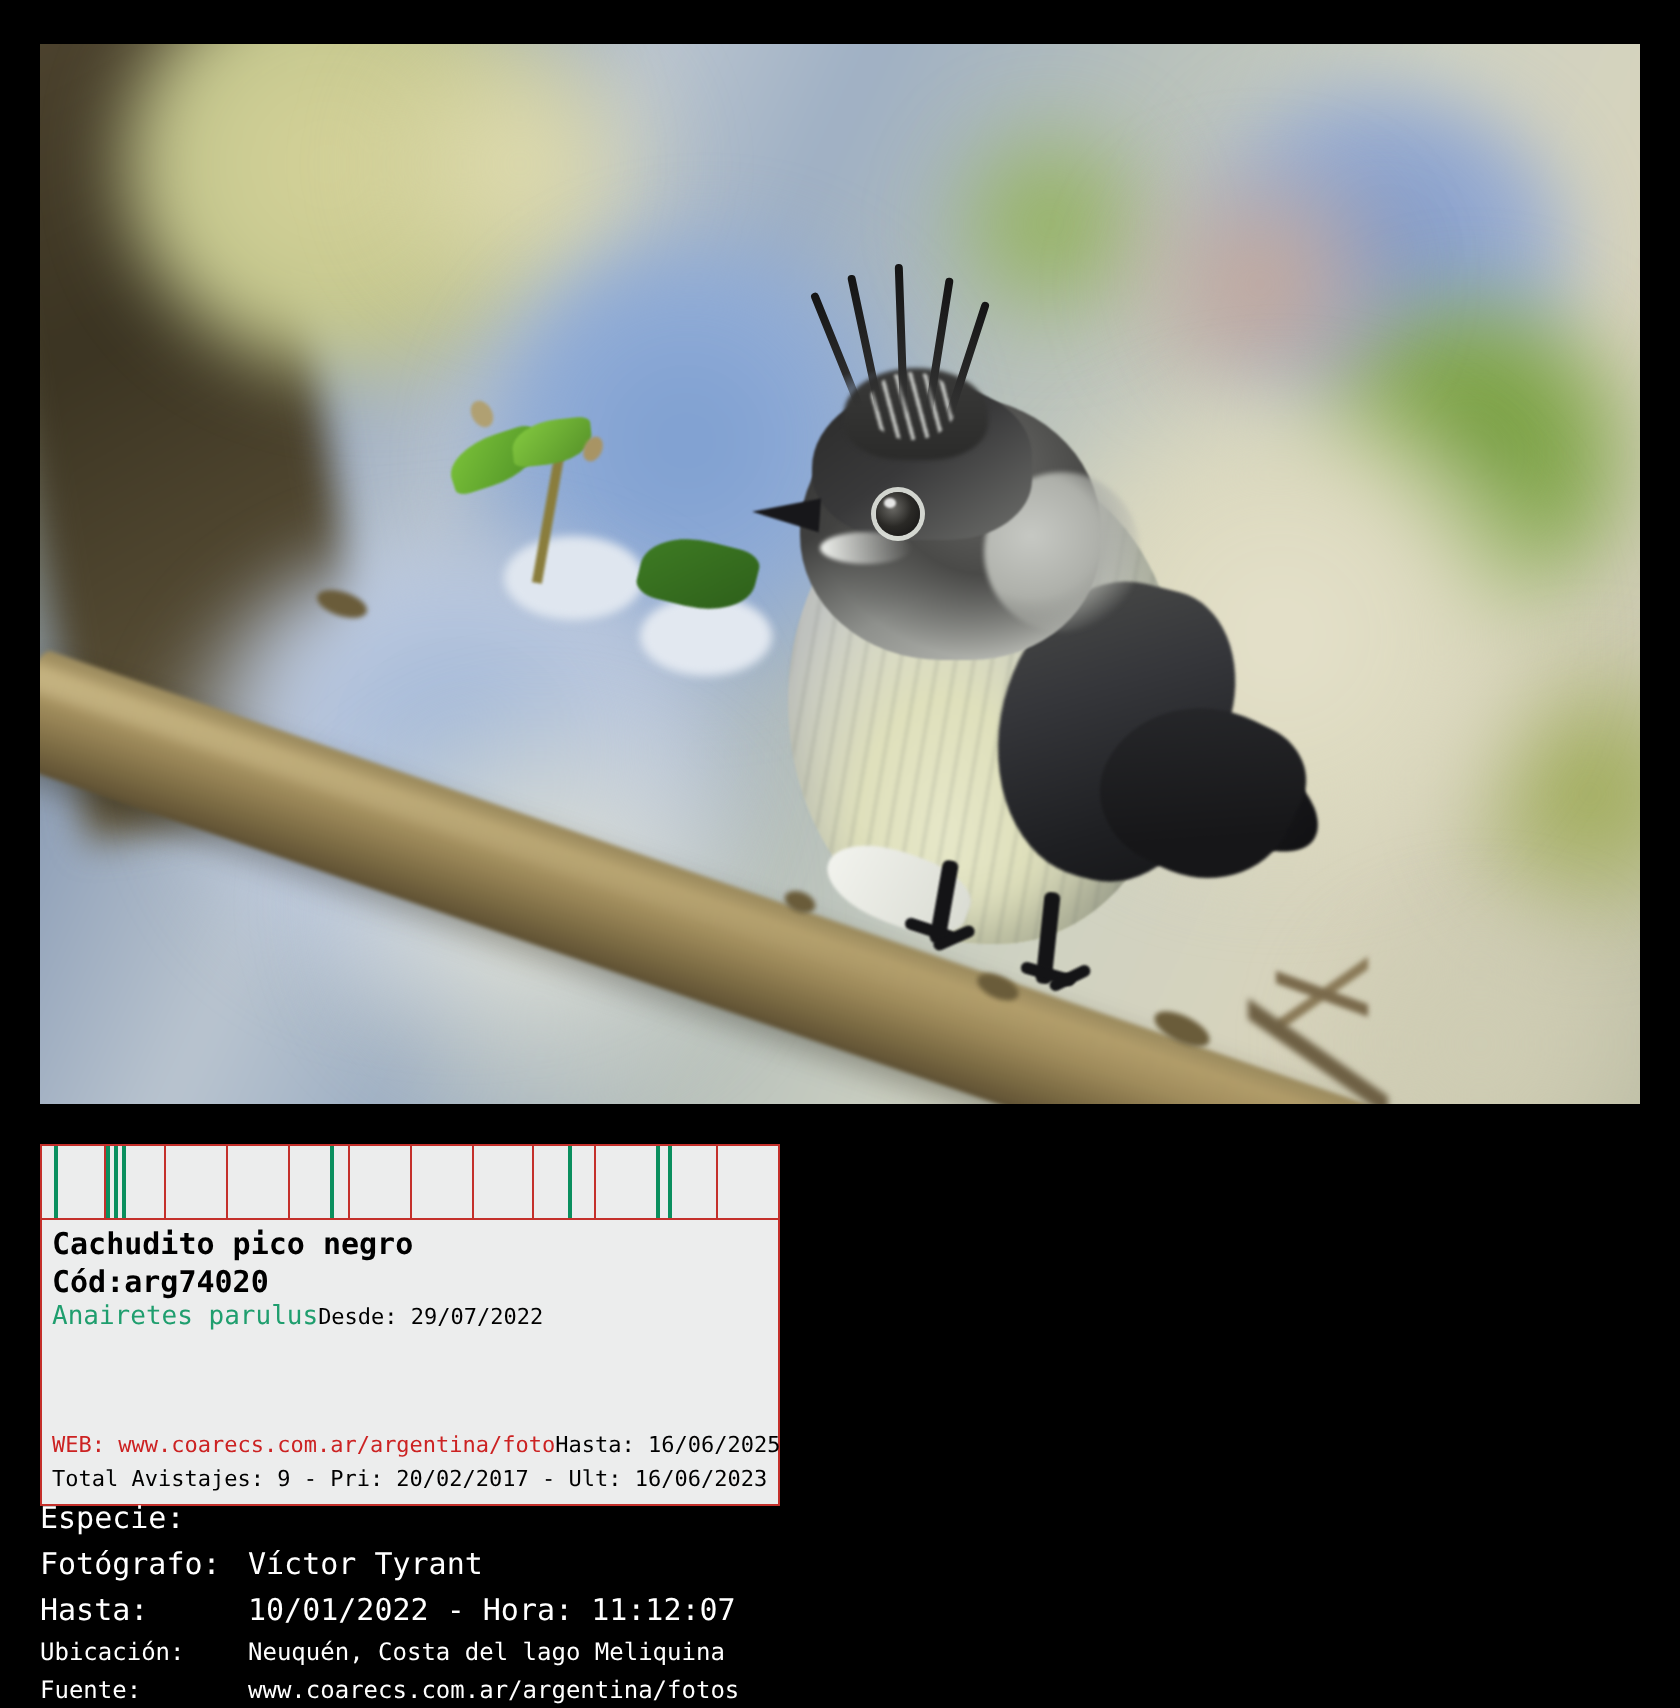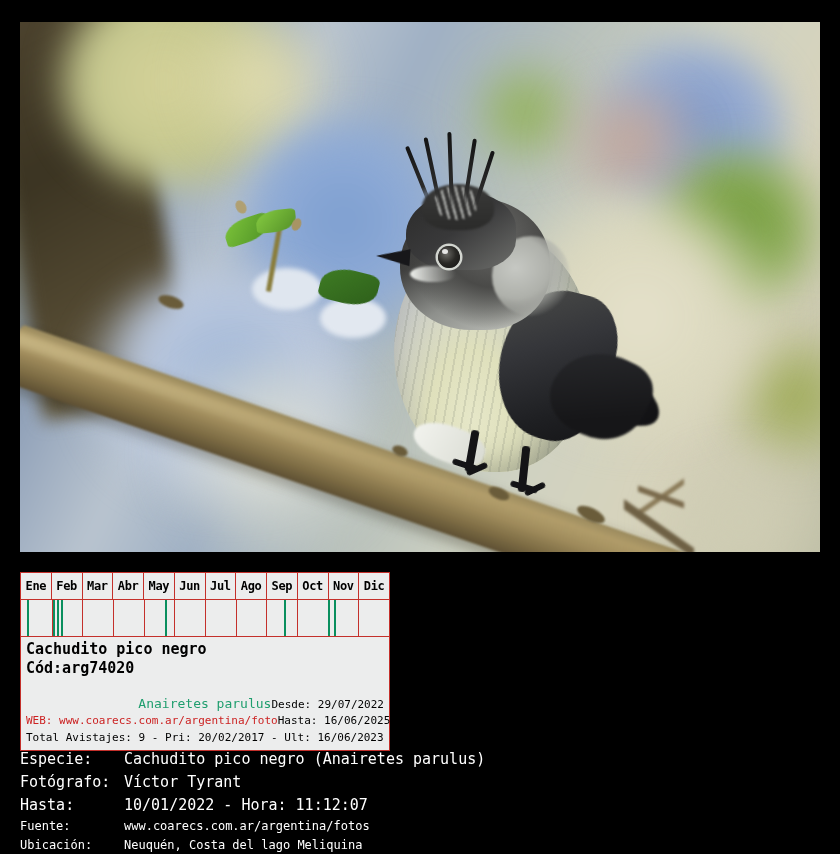--- a/index.html
+++ b/index.html
@@ -335,27 +335,26 @@
     line-height: 19px;
     flex-direction: column;
   }
   #line-english {
     justify-content: space-between;
     font-size: 13px; color: #000; line-height: 17px;
   }
   #english-name { font-weight: normal; }
   #dias-label { font-weight: bold; font-size: 14px; }
   #line-sci {
-    justify-content: flex-end;
+    justify-content: flex-start;
     line-height: 16px;
-    margin-top: 18px;
   }
   #sci-name { font-size: 13px; color: #1f9e6e; }
   #desde { font-size: 11px; color: #000; }
-  #line-web { justify-content: space-between; line-height: 16px; }
+  #line-web { justify-content: space-between; line-height: 16px; margin-top: 48px; }
   #web-text { font-size: 11px; color: #cc2222; }
   #hasta { font-size: 11px; color: #000; }
   #line-total {
     font-size: 11px; color: #000; line-height: 16px; padding-top: 1px;
   }
 
   
   #meta {
     position: absolute;
     left: 20px;
@@ -431,34 +430,20 @@
     <div class="leg" id="leg2"></div>
     <div class="toe" id="toe1a"></div>
     <div class="toe" id="toe1b"></div>
     <div class="toe" id="toe2a"></div>
     <div class="toe" id="toe2b"></div>
   </div>
 </div>
 
 <div id="calendar-panel">
 
-  <div id="month-row">
-      <div class="month-cell">Ene</div>
-      <div class="month-cell">Feb</div>
-      <div class="month-cell">Mar</div>
-      <div class="month-cell">Abr</div>
-      <div class="month-cell">May</div>
-      <div class="month-cell">Jun</div>
-      <div class="month-cell">Jul</div>
-      <div class="month-cell">Ago</div>
-      <div class="month-cell">Sep</div>
-      <div class="month-cell">Oct</div>
-      <div class="month-cell">Nov</div>
-      <div class="month-cell">Dic</div>
-    </div>
 
   <div id="tick-row">
       <div class="month-sep" style="left: 8.33333%;"></div>
       <div class="month-sep" style="left: 16.6667%;"></div>
       <div class="month-sep" style="left: 25%;"></div>
       <div class="month-sep" style="left: 33.3333%;"></div>
       <div class="month-sep" style="left: 41.6667%;"></div>
       <div class="month-sep" style="left: 50%;"></div>
       <div class="month-sep" style="left: 58.3333%;"></div>
       <div class="month-sep" style="left: 66.6667%;"></div>
@@ -488,31 +473,30 @@
       <span id="web-text">WEB: www.coarecs.com.ar/argentina/foto</span>
       <span id="hasta">Hasta: 16/06/2025</span>
     </div>
     <div id="line-total">Total Avistajes: 9 - Pri: 20/02/2017 - Ult: 16/06/2023</div>
   </div>
 </div>
 
 <div id="meta">
   <div class="meta-row big">
     <span class="meta-label">Especie:</span>
-    <span class="meta-value">Cachudito pico negro (Anairetes parulus)</span>
   </div>
   <div class="meta-row big">
     <span class="meta-label">Fotógrafo:</span>
     <span class="meta-value">Víctor Tyrant</span>
   </div>
   <div class="meta-row big">
     <span class="meta-label">Hasta:</span>
     <span class="meta-value">10/01/2022 - Hora: 11:12:07</span>
   </div>
   <div class="meta-row small">
+    <span class="meta-label">Ubicación:</span>
+    <span class="meta-value">Neuquén, Costa del lago Meliquina</span>
+  </div>
+  <div class="meta-row small">
     <span class="meta-label">Fuente:</span>
     <span class="meta-value">www.coarecs.com.ar/argentina/fotos</span>
   </div>
-  <div class="meta-row small">
-    <span class="meta-label">Ubicación:</span>
-    <span class="meta-value">Neuquén, Costa del lago Meliquina</span>
-  </div>
 </div>
 
 </body></html>

